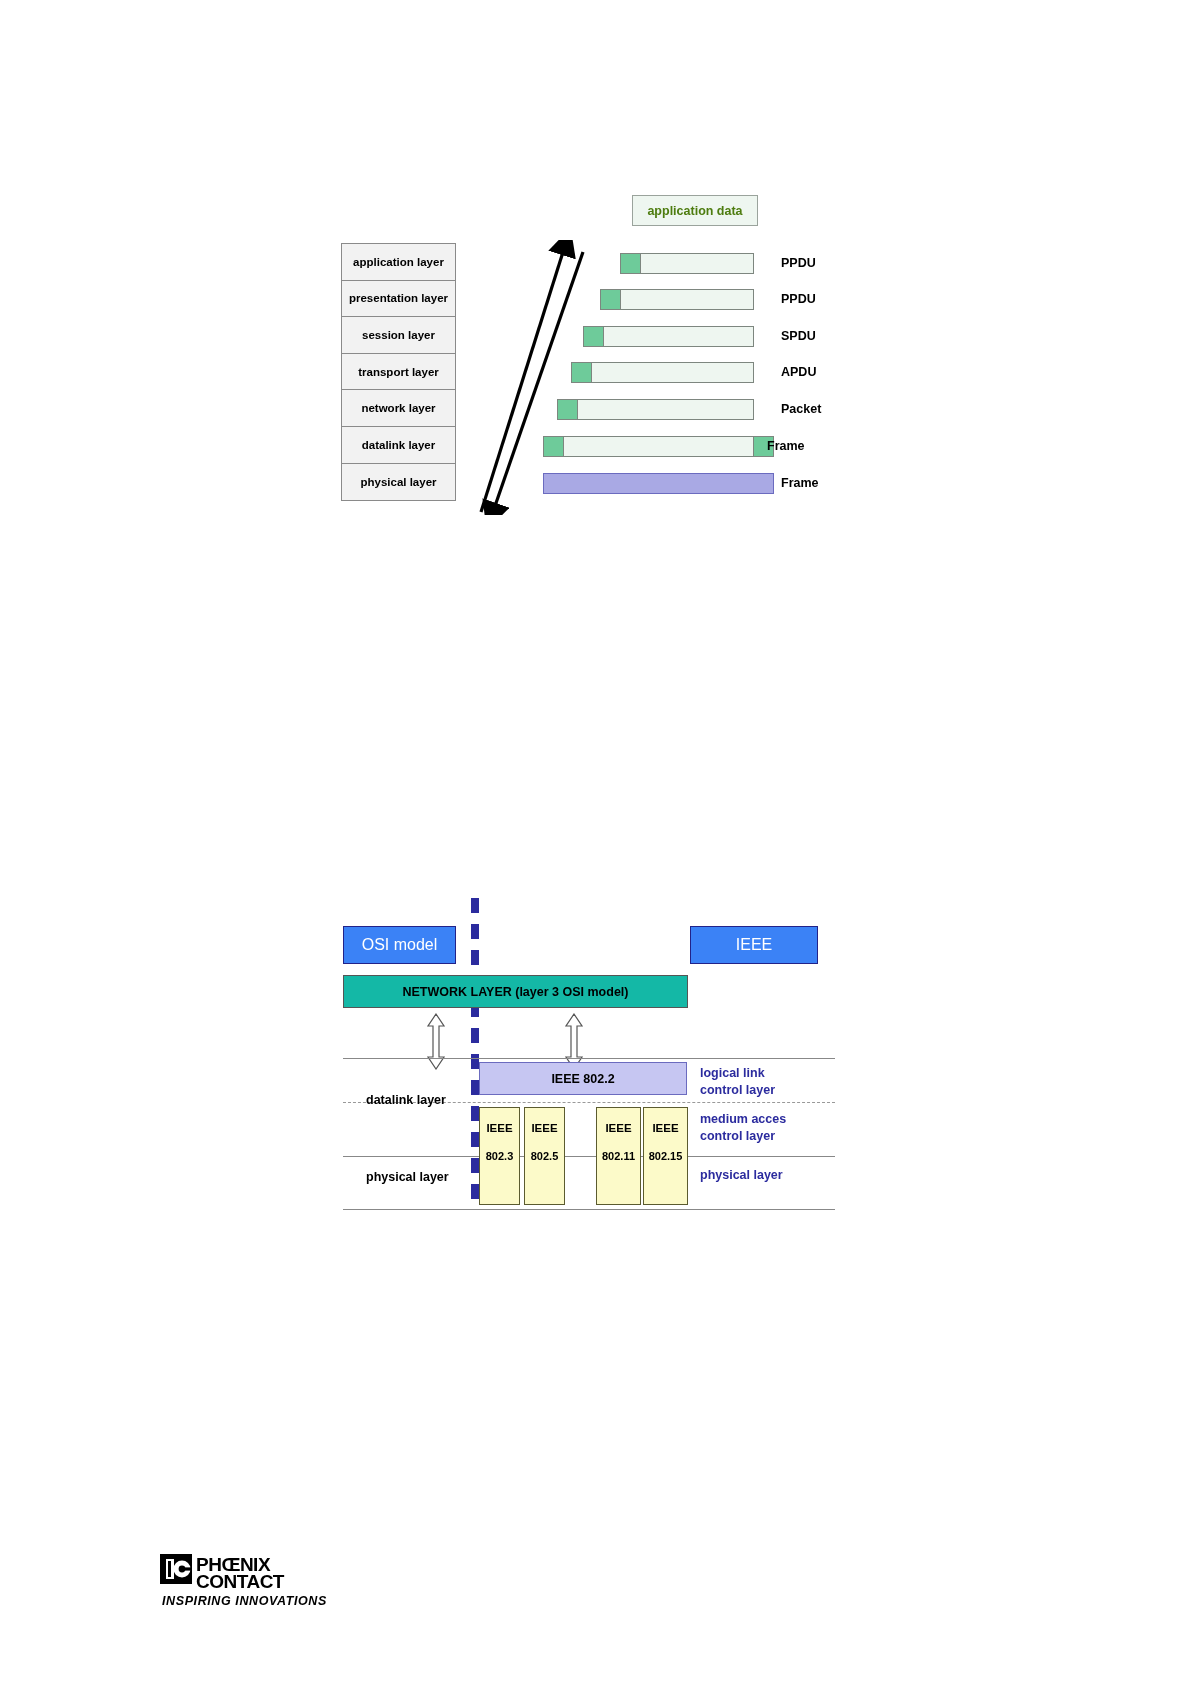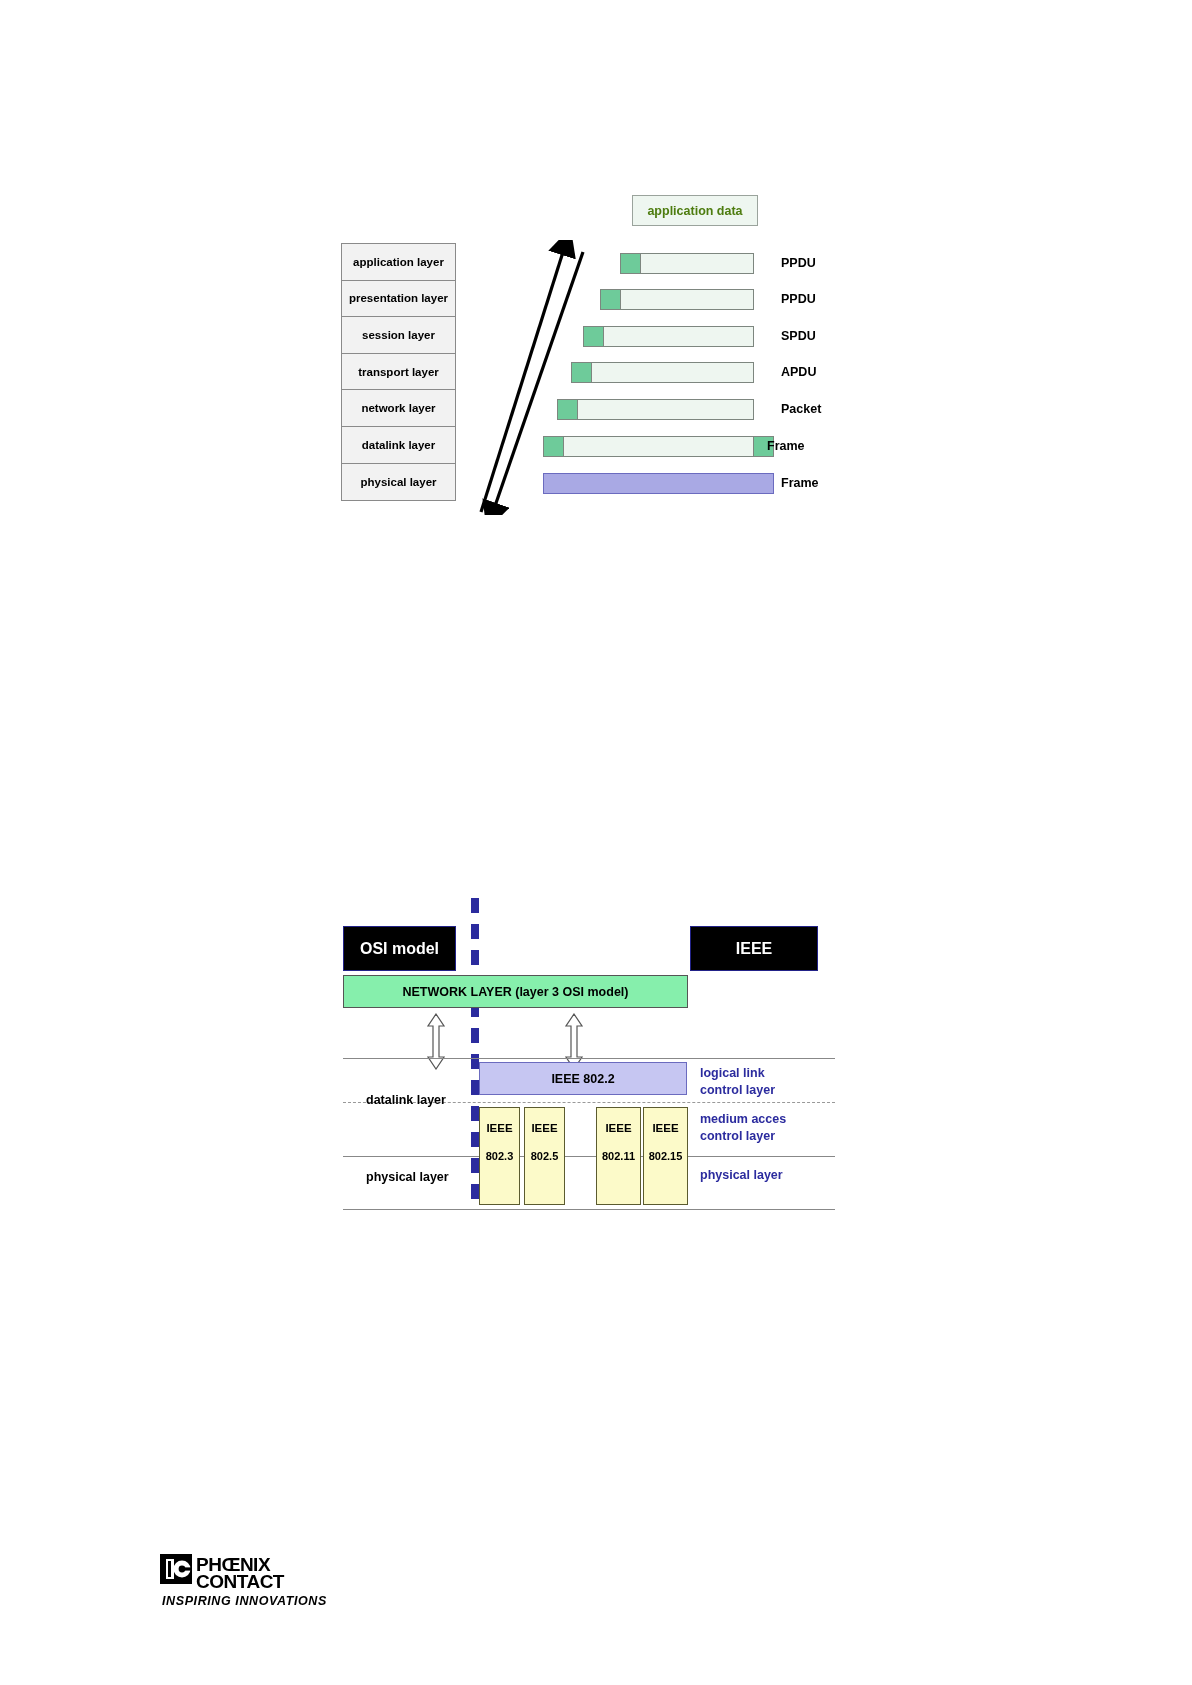--- a/index.html
+++ b/index.html
@@ -126,30 +126,30 @@
 
   
   #fig-osi-ieee {
     position: absolute;
     left: 0; top: 880px;
     width: 1192px;
     height: 360px;
   }
   .banner {
     position: absolute;
-    height: 45px;
-    background: #000000;
+    height: 38px;
+    background: #3b82f6;
     border: 1px solid #222288;
     box-sizing: border-box;
     display: flex;
     align-items: center;
     justify-content: center;
     color: #ffffff;
     font-size: 16px;
-    font-weight: bold;
+    font-weight: normal;
   }
   #banner-osi { left: 343px; top: 46px; width: 113px; }
   #banner-ieee { left: 690px; top: 46px; width: 128px; }
 
   .divider-dash {
     position: absolute;
     left: 471px;
     top: 18px;
     width: 8px;
     height: 310px;
@@ -159,21 +159,21 @@
       transparent 15px, transparent 26px
     );
   }
 
   .network-layer-box {
     position: absolute;
     left: 343px;
     top: 975px;
     width: 345px;
     height: 33px;
-    background: #86efac;
+    background: #14b8a6;
     border: 1px solid #555;
     box-sizing: border-box;
     display: flex;
     align-items: center;
     justify-content: center;
     font-size: 12.5px;
     font-weight: bold;
     color: #000;
   }
 

